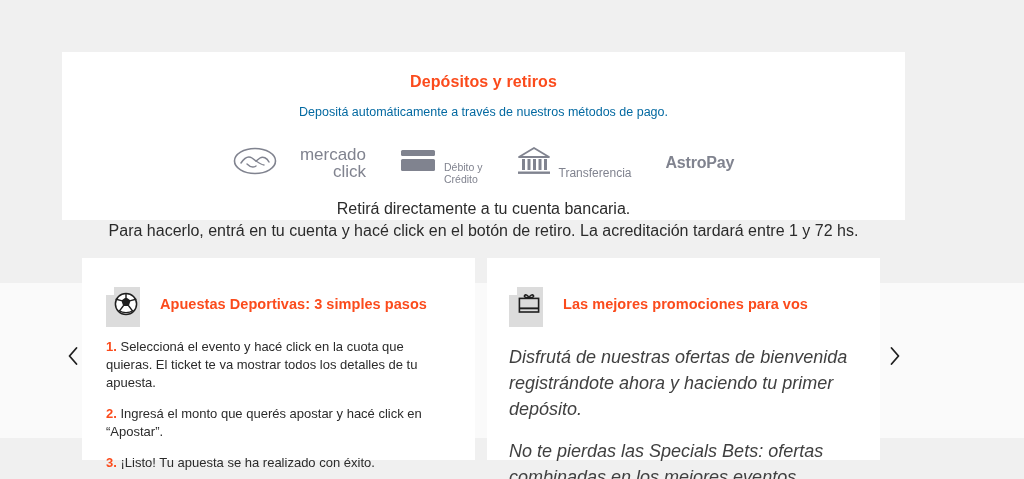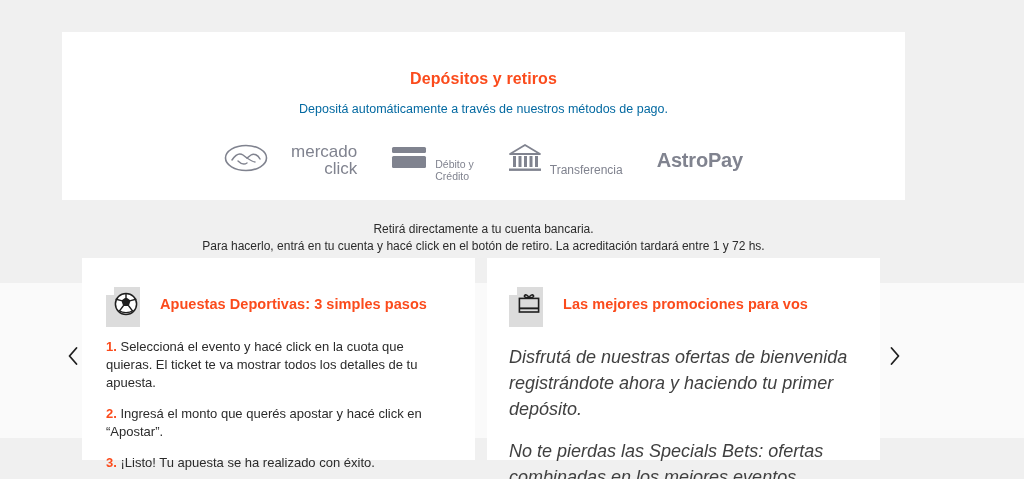--- a/index.html
+++ b/index.html
@@ -20,26 +20,26 @@
     top: 283px;
     width: 1024px;
     height: 155px;
     background: #fafafa;
   }
 
   
   .deposits-panel {
     position: absolute;
     left: 62px;
-    top: 32px;
+    top: 52px;
     width: 843px;
     height: 168px;
     background: #ffffff;
     text-align: center;
-    padding-top: 38px;
+    padding-top: 21px;
   }
 
   .deposits-title {
     color: #fb4b1c;
     font-size: 16px;
     font-weight: bold;
     letter-spacing: 0.1px;
   }
 
   .deposits-subtitle {
@@ -81,30 +81,30 @@
     line-height: 1.18;
     color: #80838f;
     text-align: left;
     white-space: pre-line;
     margin-top: 20px;
   }
 
   .transfer-label { font-size: 12px; }
 
   .astropay-text {
-    font-size: 20px;
+    font-size: 16px;
     font-weight: bold;
     color: #80838f;
     letter-spacing: -0.2px;
   }
 
   
   .withdraw-note {
-    margin-top: 38px;
-    font-size: 12px;
+    margin-top: 12px;
+    font-size: 16px;
     line-height: 1.42;
     color: #2b2b2b;
   }
 
   
   .carousel-arrow {
     position: absolute;
     top: 345px;
     width: 26px;
     height: 26px;

